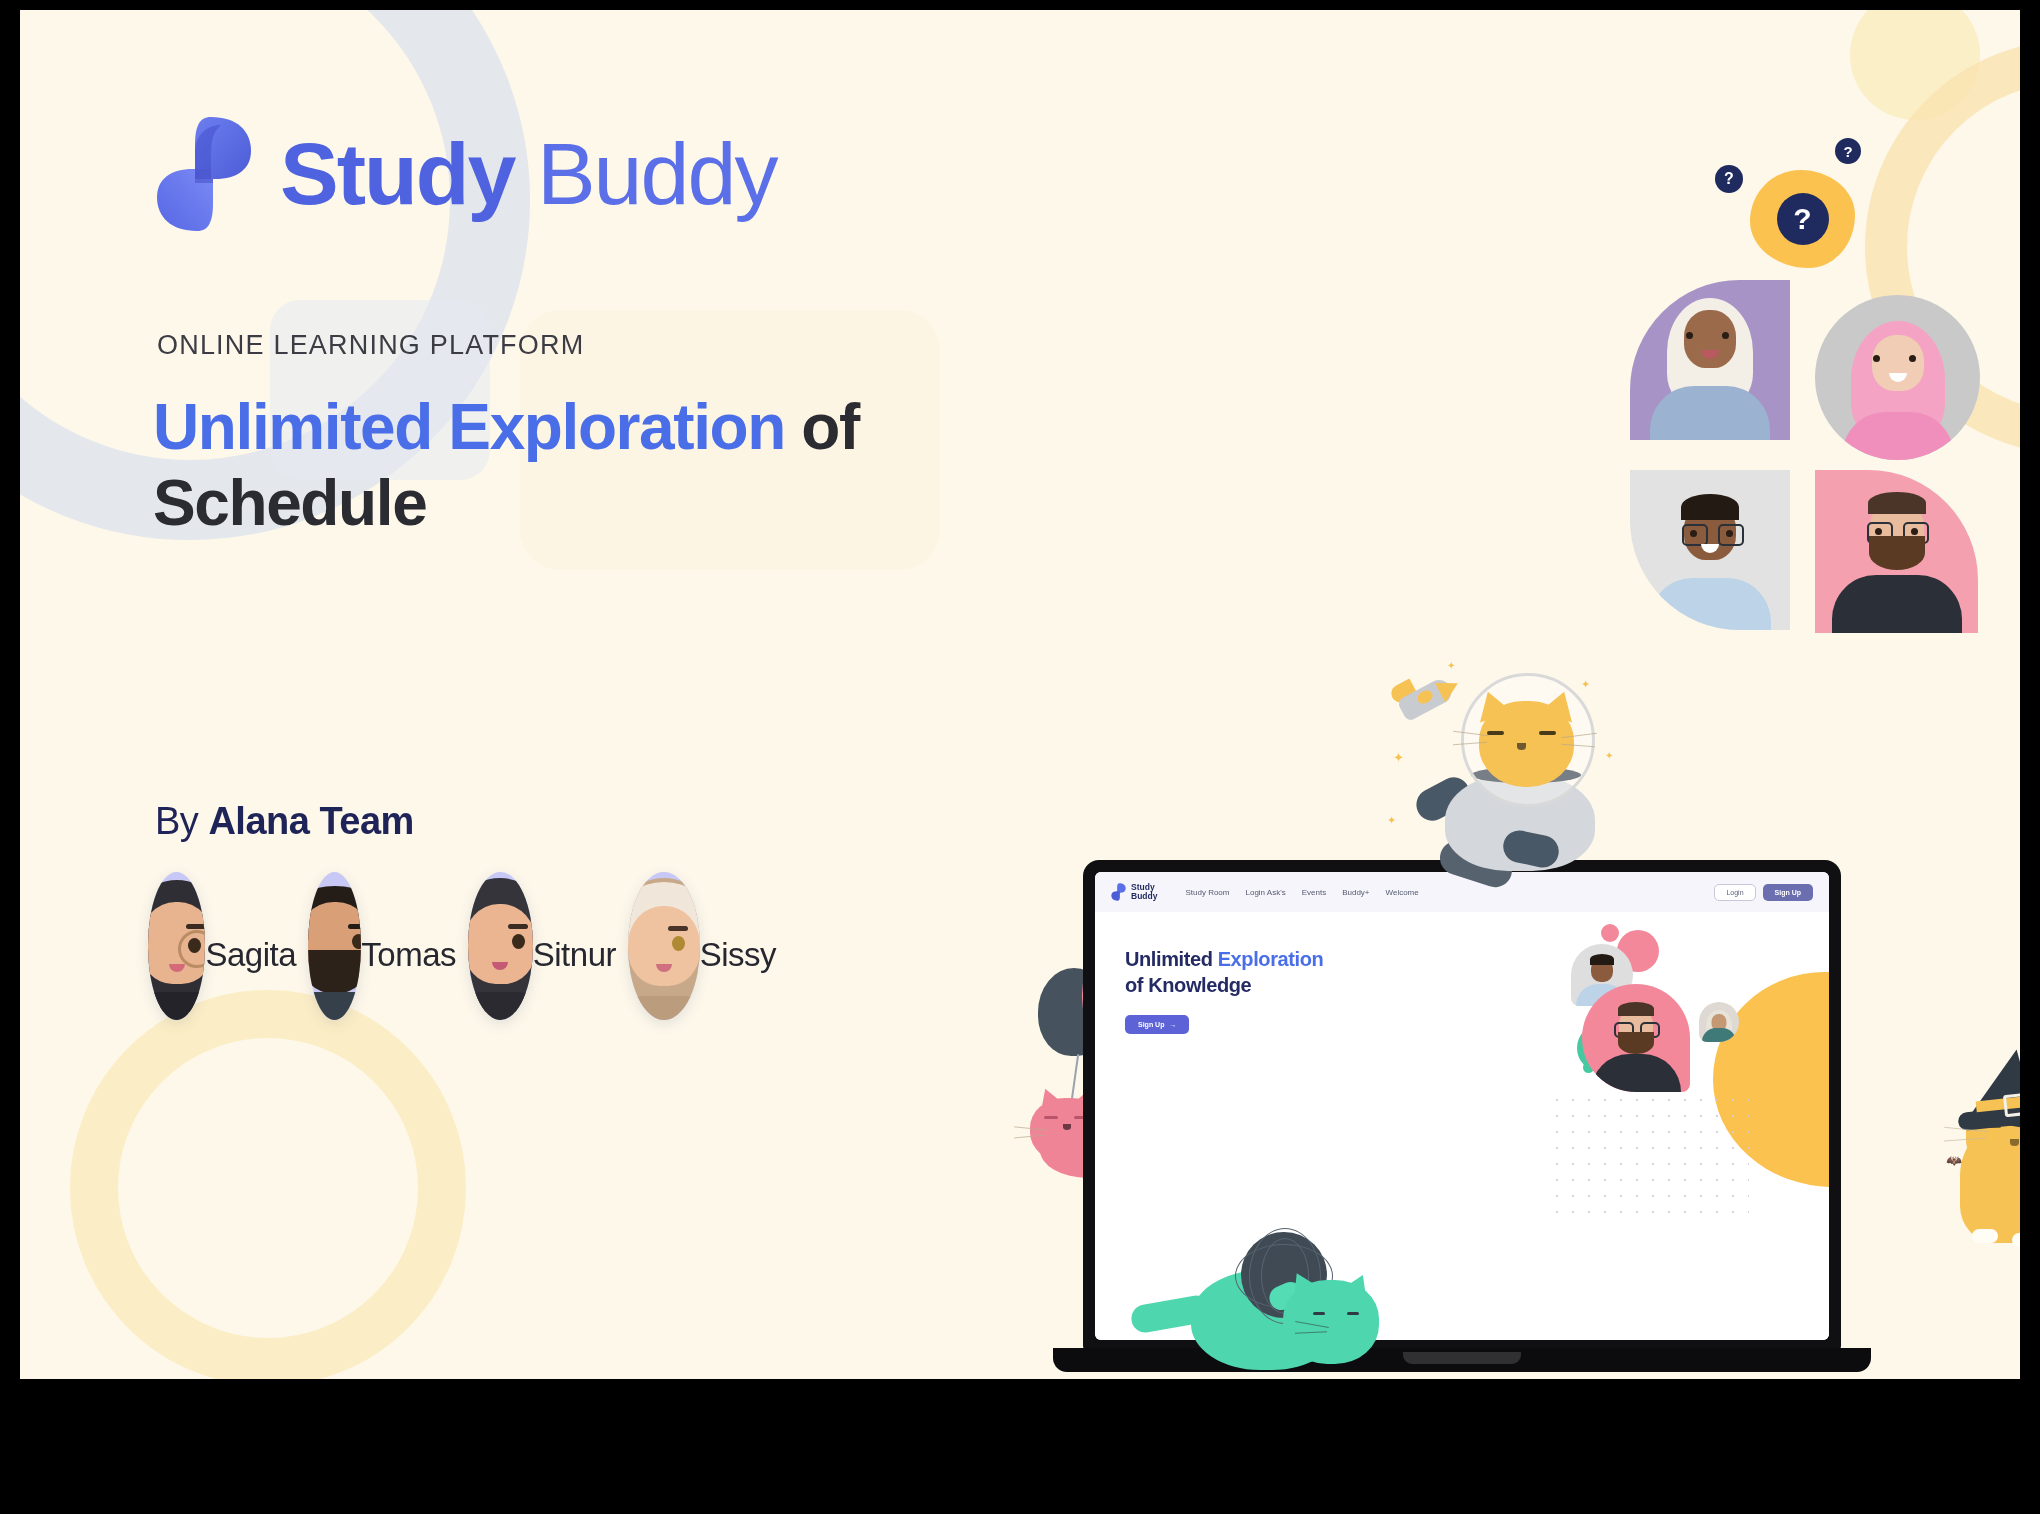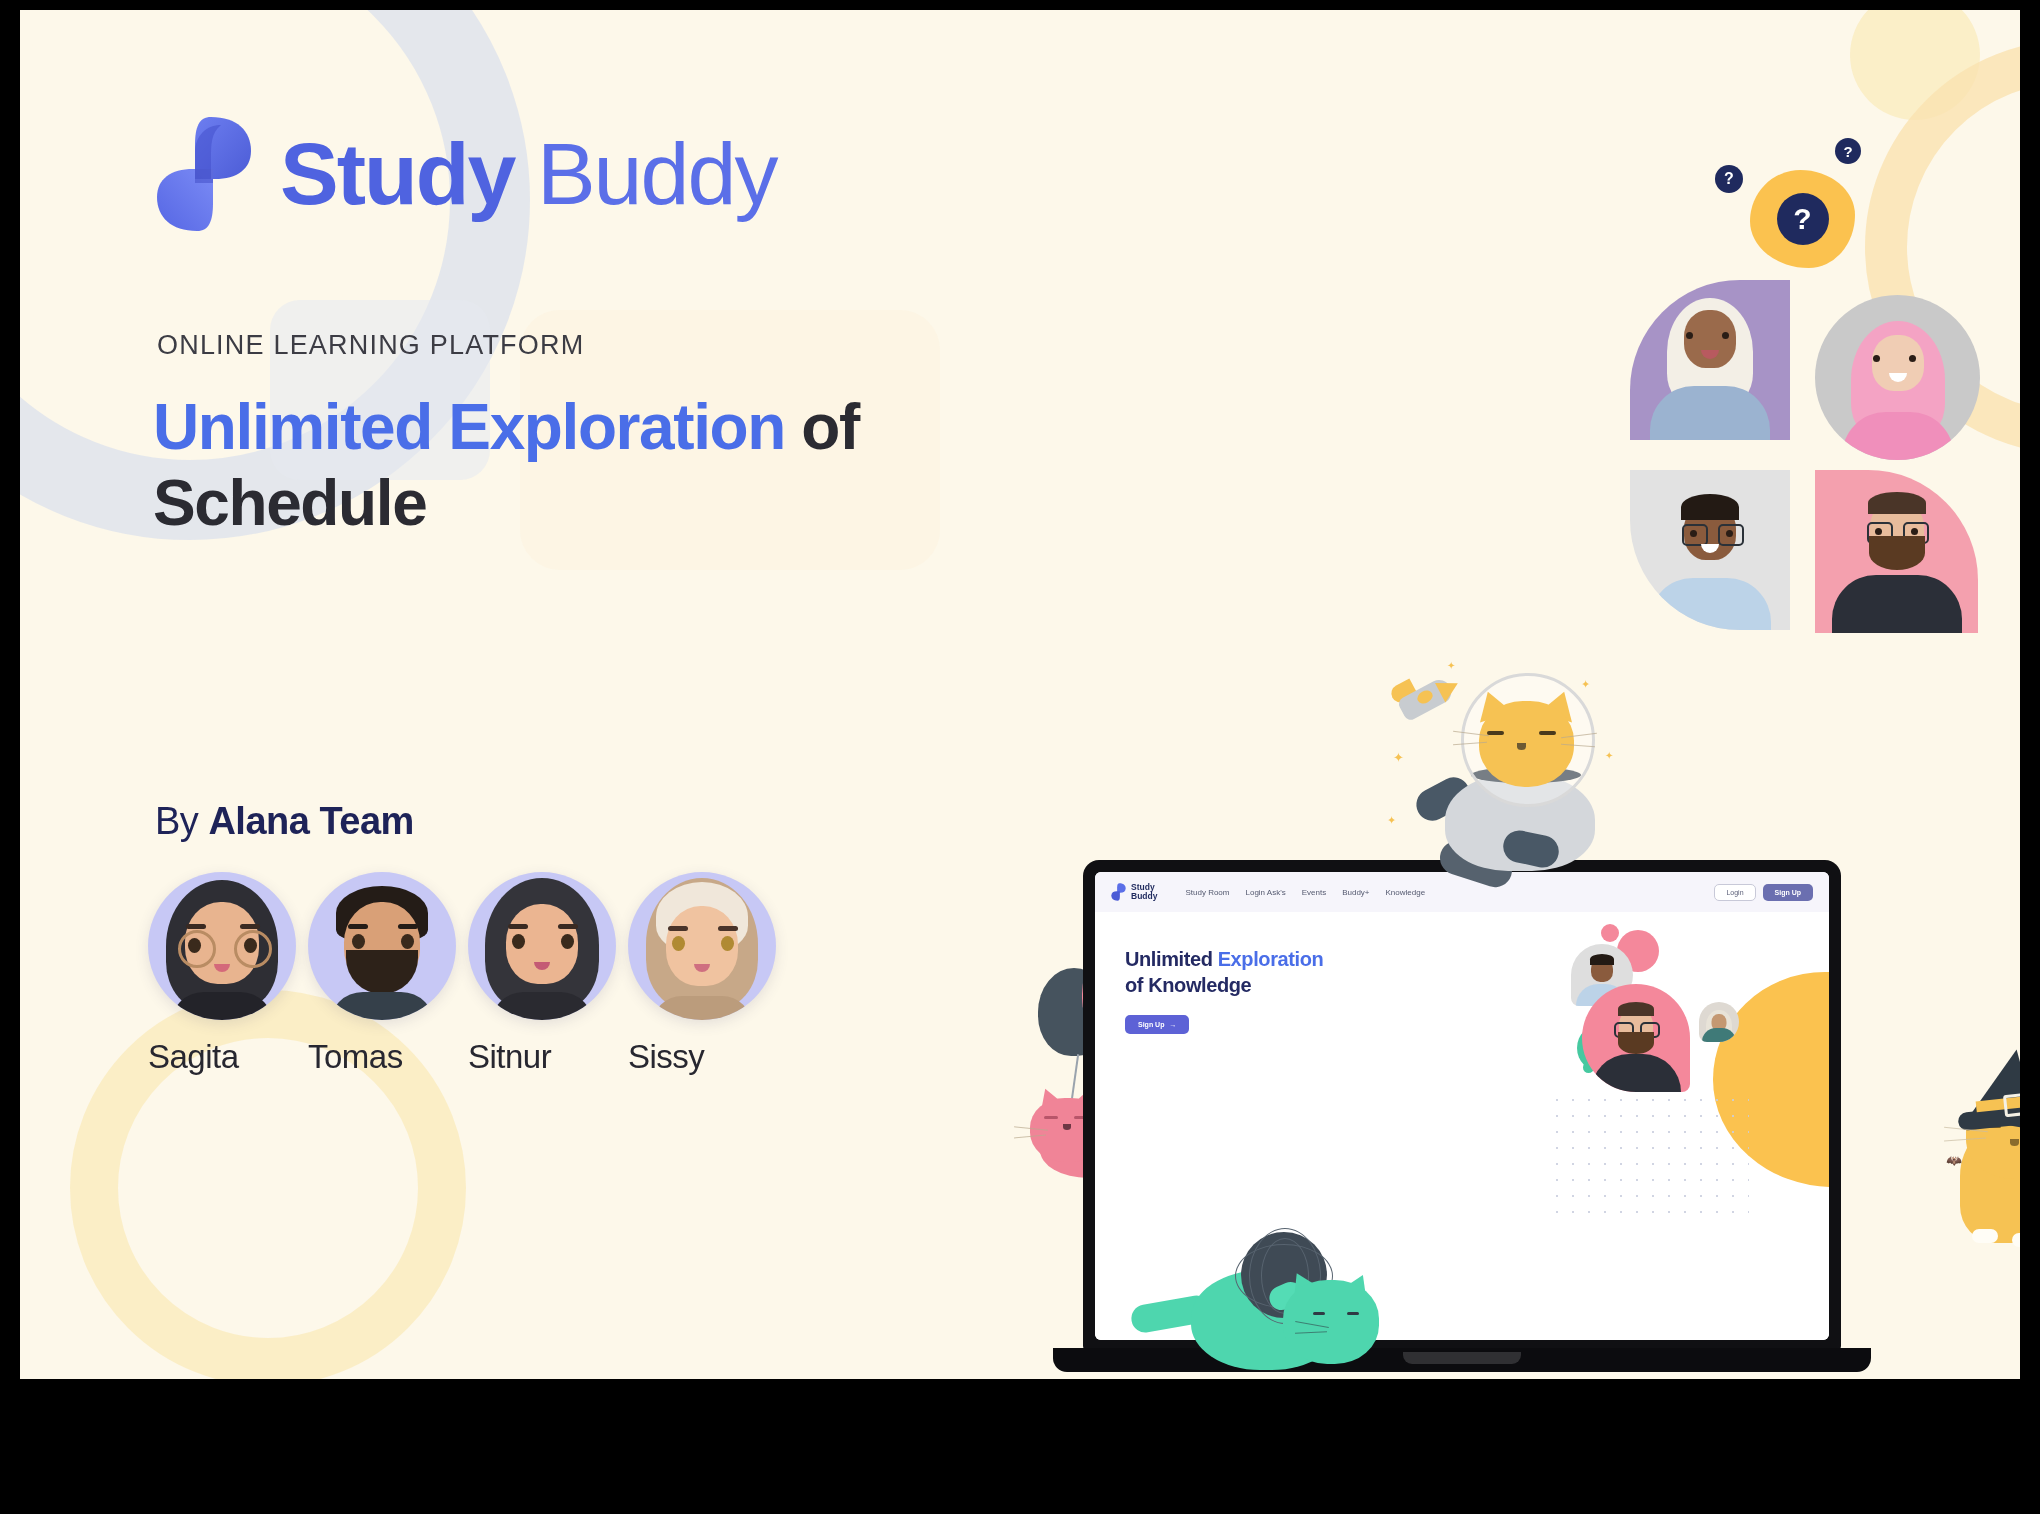--- a/index.html
+++ b/index.html
@@ -65,21 +65,21 @@
 
   .byline{
     position:absolute;left:135px;top:790px;
     font-size:38px;color:#1e2358;letter-spacing:-0.5px;
   }
   .byline .by-light{font-weight:400;}
   .byline .by-bold{font-weight:700;}
 
   
   .team{position:absolute;left:128px;top:862px;display:flex;gap:12px;}
-  .team-member{width:148px;display:flex;flex-direction:column;}
+  .team-member{width:148px;display:flex;flex-direction:row;align-items:center;}
   .team-av{
     width:148px;height:148px;border-radius:50%;
     background:#c7c8f5;position:relative;overflow:hidden;
     box-shadow:0 4px 14px rgba(60,60,110,.13);
   }
   .team-name{
     margin-top:18px;font-size:33px;color:#272730;letter-spacing:-0.5px;font-weight:400;
   }
 
   
@@ -502,21 +502,21 @@
               <div class="site-logo-txt">
                 <div>Study</div>
                 <div>Buddy</div>
               </div>
             </div>
             <div class="site-links">
               <span class="site-link">Study Room</span>
               <span class="site-link">Login Ask's</span>
               <span class="site-link">Events</span>
               <span class="site-link">Buddy+</span>
-              <span class="site-link">Knowledge</span>
+              <span class="site-link">Welcome</span>
             </div>
             <div class="site-actions">
               <span class="btn-login">Login</span>
               <span class="btn-signup">Sign Up</span>
             </div>
           </div>
 
           <div class="site-body">
             <div class="site-copy">
               <div class="site-h1">

